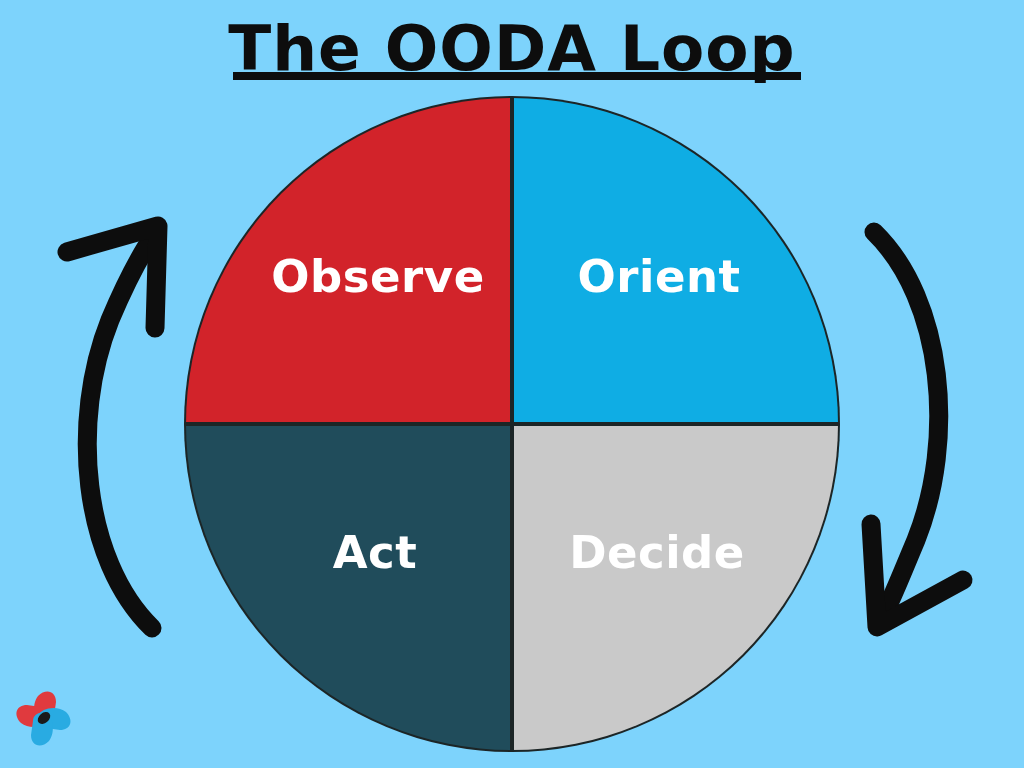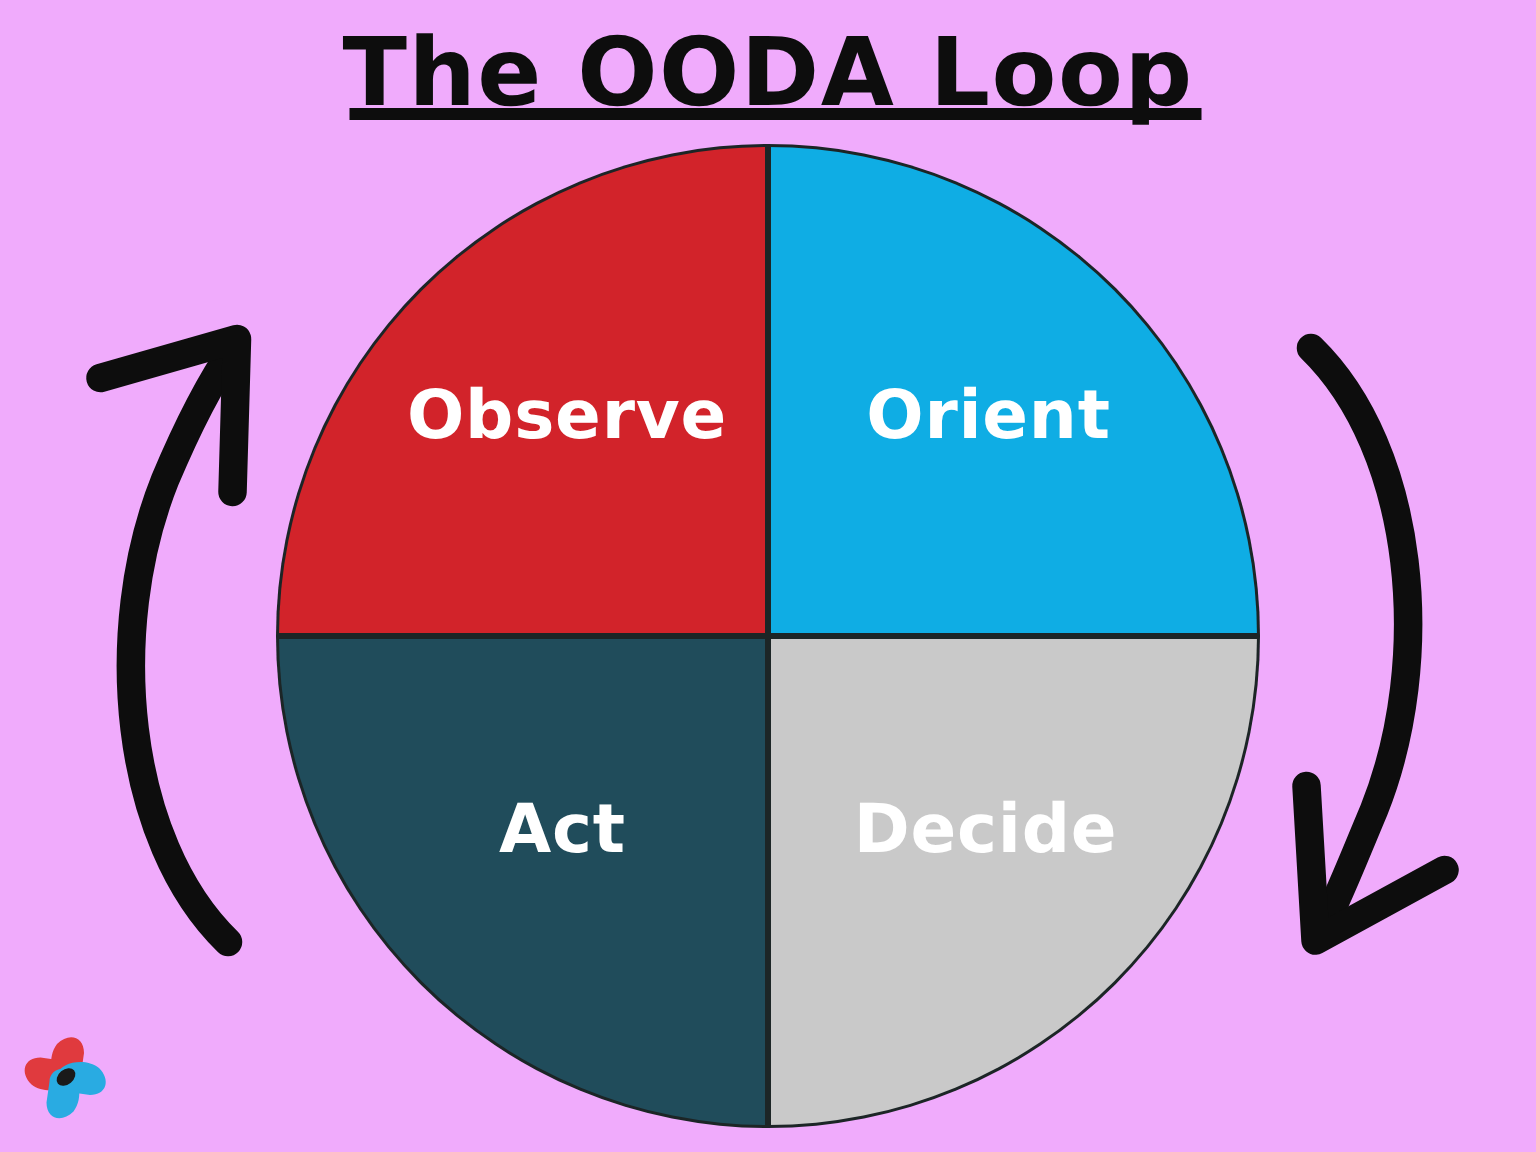--- a/index.html
+++ b/index.html
@@ -11,21 +11,21 @@
     width: 1024px;
     height: 768px;
     overflow: hidden;
     font-family: "DejaVu Sans", "Liberation Sans", sans-serif;
     position: relative;
   }
   #stage {
     position: relative;
     width: 1024px;
     height: 768px;
-    background: #f0abfc;
+    background: #7dd3fc;
   }
   #diagram-svg {
     position: absolute;
     left: 0;
     top: 0;
     width: 1024px;
     height: 768px;
     display: block;
   }
   .title-text {

